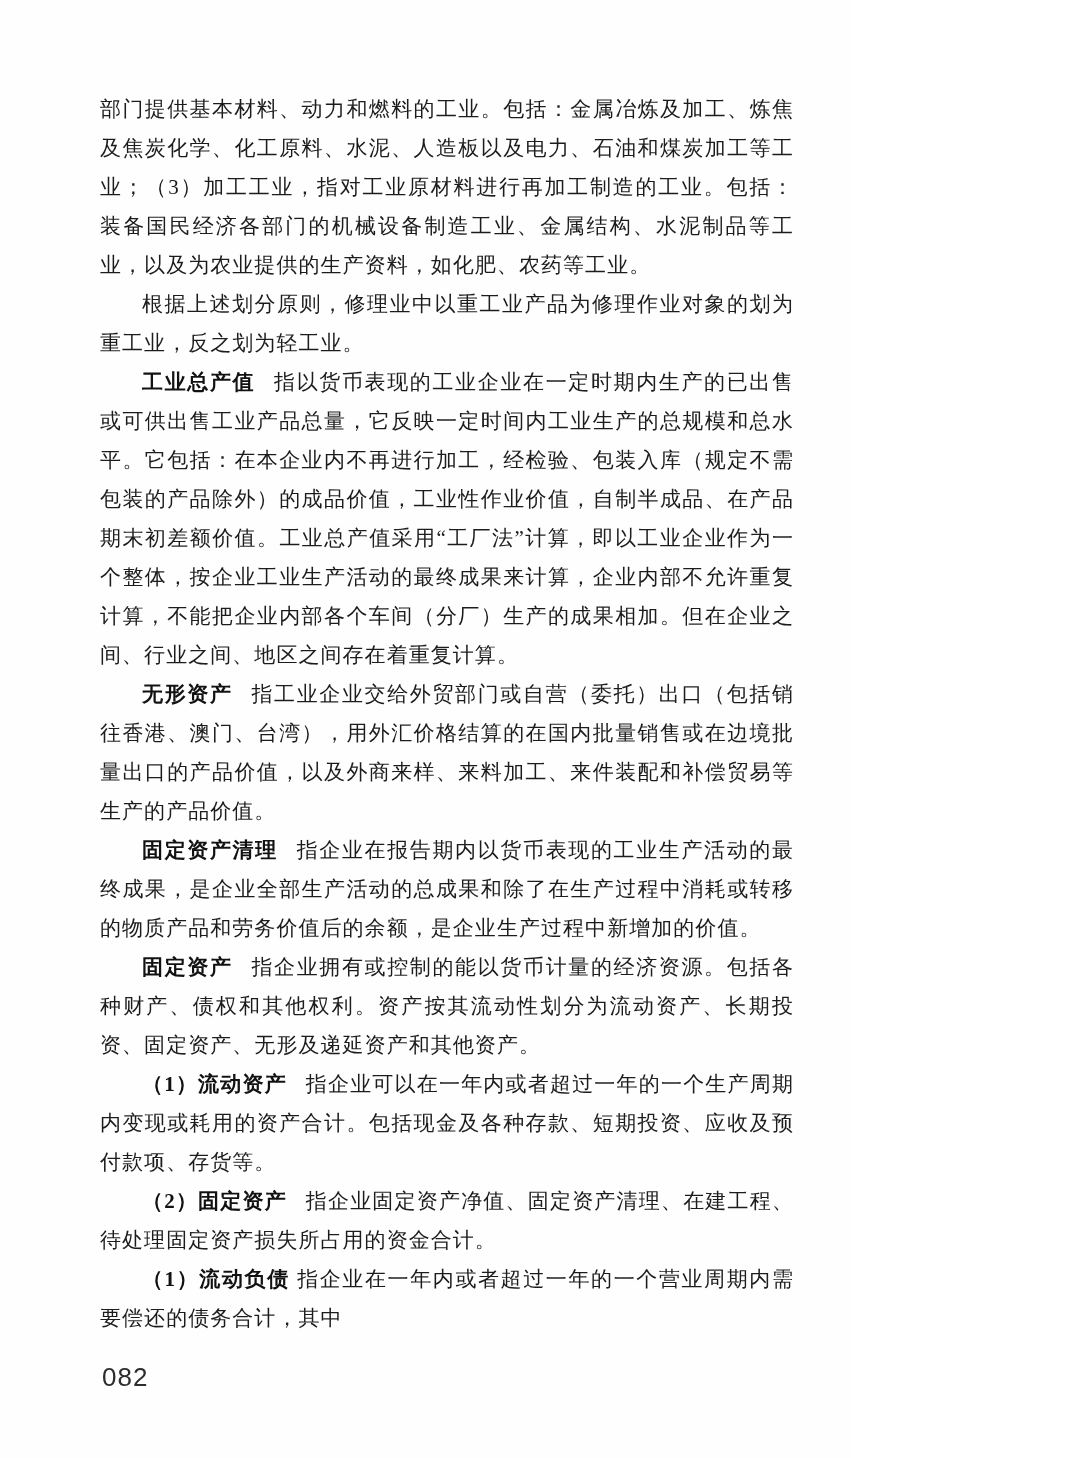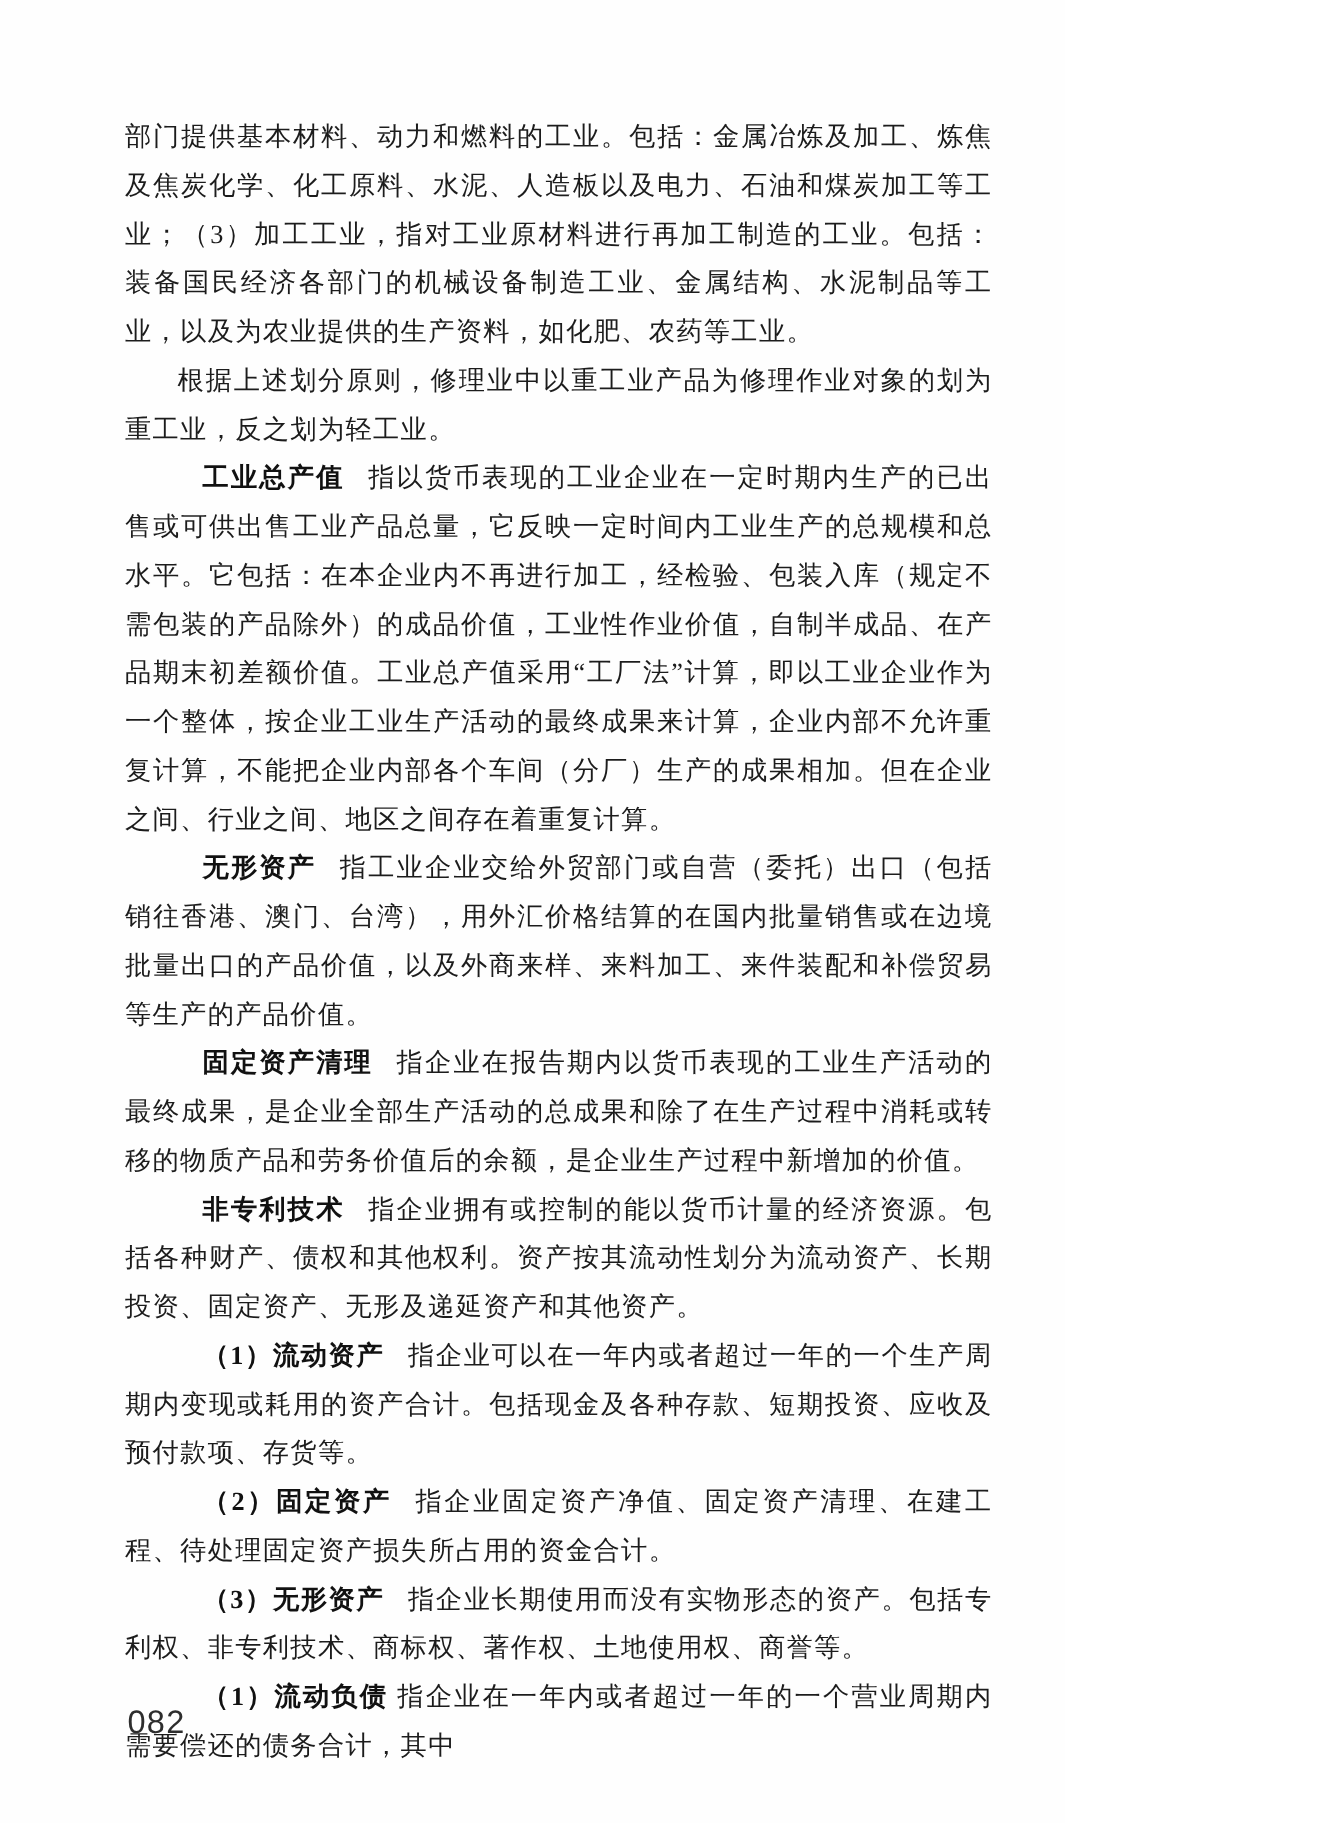--- a/index.html
+++ b/index.html
@@ -35,21 +35,20 @@
   .para {
     margin: 0;
   }
   .indent {
     text-indent: 2em;
   }
   .term {
     font-weight: bold;
     color: #111;
     margin-right: 0.9em;
-    margin-left: 20px;
   }
   .gap-sm .term {
     margin-right: 0.35em;
   }
   .footer {
     position: absolute;
     left: 102px;
     top: 1362px;
     font-family: "Liberation Sans", sans-serif;
     font-size: 26px;
@@ -67,27 +66,26 @@
 
     <p class="para indent"><span>根据上述划分原则，修理业中以重工业产品为修理作业对象的划为重工业，反之划为轻工业。</span></p>
 
     <p class="para indent"><span class="term">工业总产值</span><span>指以货币表现的工业企业在一定时期内生产的已出售或可供出售工业产品总量，它反映一定时间内工业生产的总规模和总水平。它包括：在本企业内不再进行加工，经检验、包装入库（规定不需包装的产品除外）的成品价值，工业性作业价值，自制半成品、在产品期末初差额价值。工业总产值采用“工厂法”计算，即以工业企业作为一个整体，按企业工业生产活动的最终成果来计算，企业内部不允许重复计算，不能把企业内部各个车间（分厂）生产的成果相加。但在企业之间、行业之间、地区之间存在着重复计算。</span></p>
 
 
     <p class="para indent"><span class="term">无形资产</span><span>指工业企业交给外贸部门或自营（委托）出口（包括销往香港、澳门、台湾），用外汇价格结算的在国内批量销售或在边境批量出口的产品价值，以及外商来样、来料加工、来件装配和补偿贸易等生产的产品价值。</span></p>
 
     <p class="para indent"><span class="term">固定资产清理</span><span>指企业在报告期内以货币表现的工业生产活动的最终成果，是企业全部生产活动的总成果和除了在生产过程中消耗或转移的物质产品和劳务价值后的余额，是企业生产过程中新增加的价值。</span></p>
 
-    <p class="para indent"><span class="term">非专利技术</span><span>指企业拥有或控制的能以货币计量的经济资源。包括各种财产、债权和其他权利。资产按其流动性划分为流动资产、长期投资、固定资产、无形及递延资产和其他资产。</span></p>
+    <p class="para indent"><span class="term">固定资产</span><span>指企业拥有或控制的能以货币计量的经济资源。包括各种财产、债权和其他权利。资产按其流动性划分为流动资产、长期投资、固定资产、无形及递延资产和其他资产。</span></p>
 
     <p class="para indent"><span class="term">（1）流动资产</span><span>指企业可以在一年内或者超过一年的一个生产周期内变现或耗用的资产合计。包括现金及各种存款、短期投资、应收及预付款项、存货等。</span></p>
 
     <p class="para indent"><span class="term">（2）固定资产</span><span>指企业固定资产净值、固定资产清理、在建工程、待处理固定资产损失所占用的资金合计。</span></p>
 
-    <p class="para indent"><span class="term">（3）无形资产</span><span>指企业长期使用而没有实物形态的资产。包括专利权、非专利技术、商标权、著作权、土地使用权、商誉等。</span></p>
 
 
     <p class="para indent gap-sm"><span class="term">（1）流动负债</span><span>指企业在一年内或者超过一年的一个营业周期内需要偿还的债务合计，其中</span></p>
 
   </div>
 
   <div class="footer">082</div>
 </div>
 
 </body></html>

